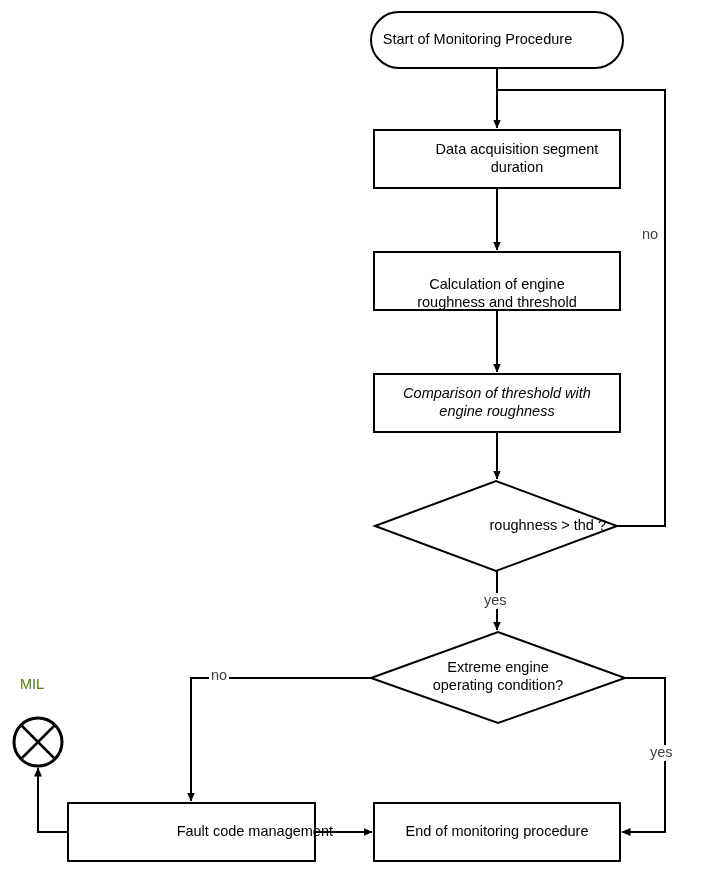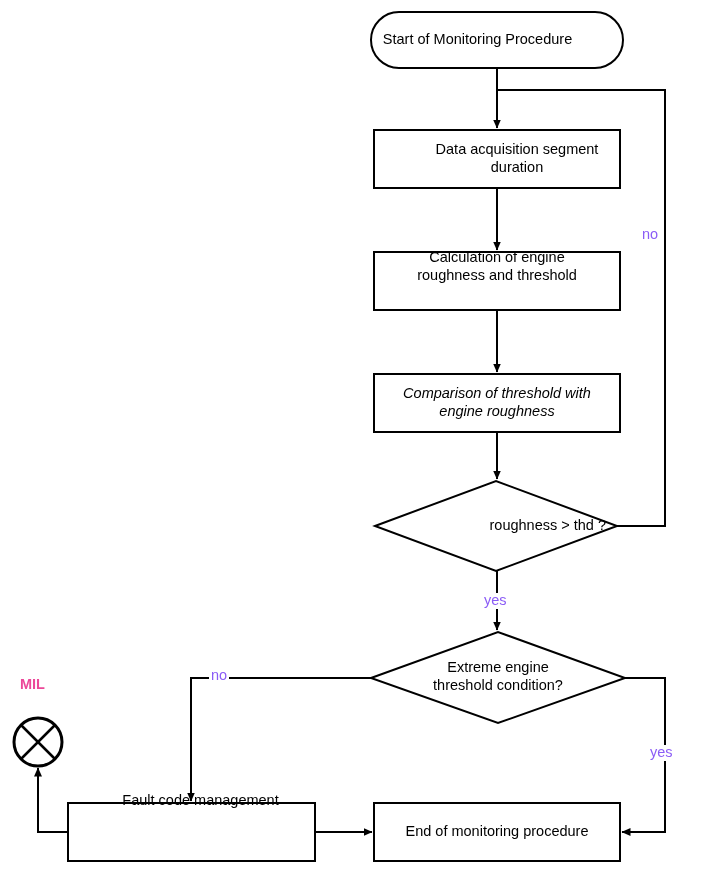--- a/index.html
+++ b/index.html
@@ -47,30 +47,29 @@
     text-align: center;
     font-size: 14.5px;
     color: #000000;
     line-height: 1.22;
     white-space: pre-line;
     pointer-events: none;
   }
   .edge-label {
     position: absolute;
     font-size: 14.5px;
-    color: #8b5cf6;
+    color: #404040;
     background: #ffffff;
     padding: 0 2px;
     line-height: 1.1;
   }
   .mil-label {
     position: absolute;
     font-size: 14.5px;
-    color: #ec4899;
-    font-weight: bold;
+    color: #4d7c0f;
   }
 </style>
 </head>
 <body>
 
 <div id="canvas">
 
   <svg id="flow" viewBox="0 0 704 872" xmlns="http://www.w3.org/2000/svg">
     <defs>
       <marker id="arrow" markerWidth="11" markerHeight="11" refX="8.5" refY="4" orient="auto" markerUnits="userSpaceOnUse">
@@ -117,32 +116,32 @@
     <line class="conn" x1="315" y1="832" x2="372" y2="832" marker-end="url(#arrow)"></line>
 
     <polyline class="conn" points="68,832 38,832 38,768" marker-end="url(#arrow)"></polyline>
   </svg>
 
   <div class="node-text" style="left:371px; top:31px; width:213px;">Start of Monitoring Procedure</div>
 
   <div class="node-text" style="left:374px; top:141px; width:286px;">Data acquisition segment
 duration</div>
 
-  <div class="node-text" style="left:374px; top:249px; width:246px;">Calculation of engine
+  <div class="node-text" style="left:374px; top:276px; width:246px;">Calculation of engine
 roughness and threshold</div>
 
   <div class="node-text" style="left:374px; top:385px; width:246px;font-style:italic;">Comparison of threshold with
 engine roughness</div>
 
   <div class="node-text" style="left:386px; top:517px; width:220px;text-align:right;">roughness &gt;  thd ?</div>
 
   <div class="node-text" style="left:388px; top:659px; width:220px;">Extreme engine
-threshold condition?</div>
+operating condition?</div>
 
-  <div class="node-text" style="left:68px; top:792px; width:265px;">Fault code management</div>
+  <div class="node-text" style="left:68px; top:823px; width:265px;text-align:right;">Fault code management</div>
 
   <div class="node-text" style="left:374px; top:823px; width:246px;">End of monitoring procedure</div>
 
   <div class="mil-label" style="left:20px; top:676px;">MIL</div>
 
   <div class="edge-label" style="left:640px; top:227px;">no</div>
 
   <div class="edge-label" style="left:482px; top:593px;">yes</div>
 
   <div class="edge-label" style="left:209px; top:668px;">no</div>

